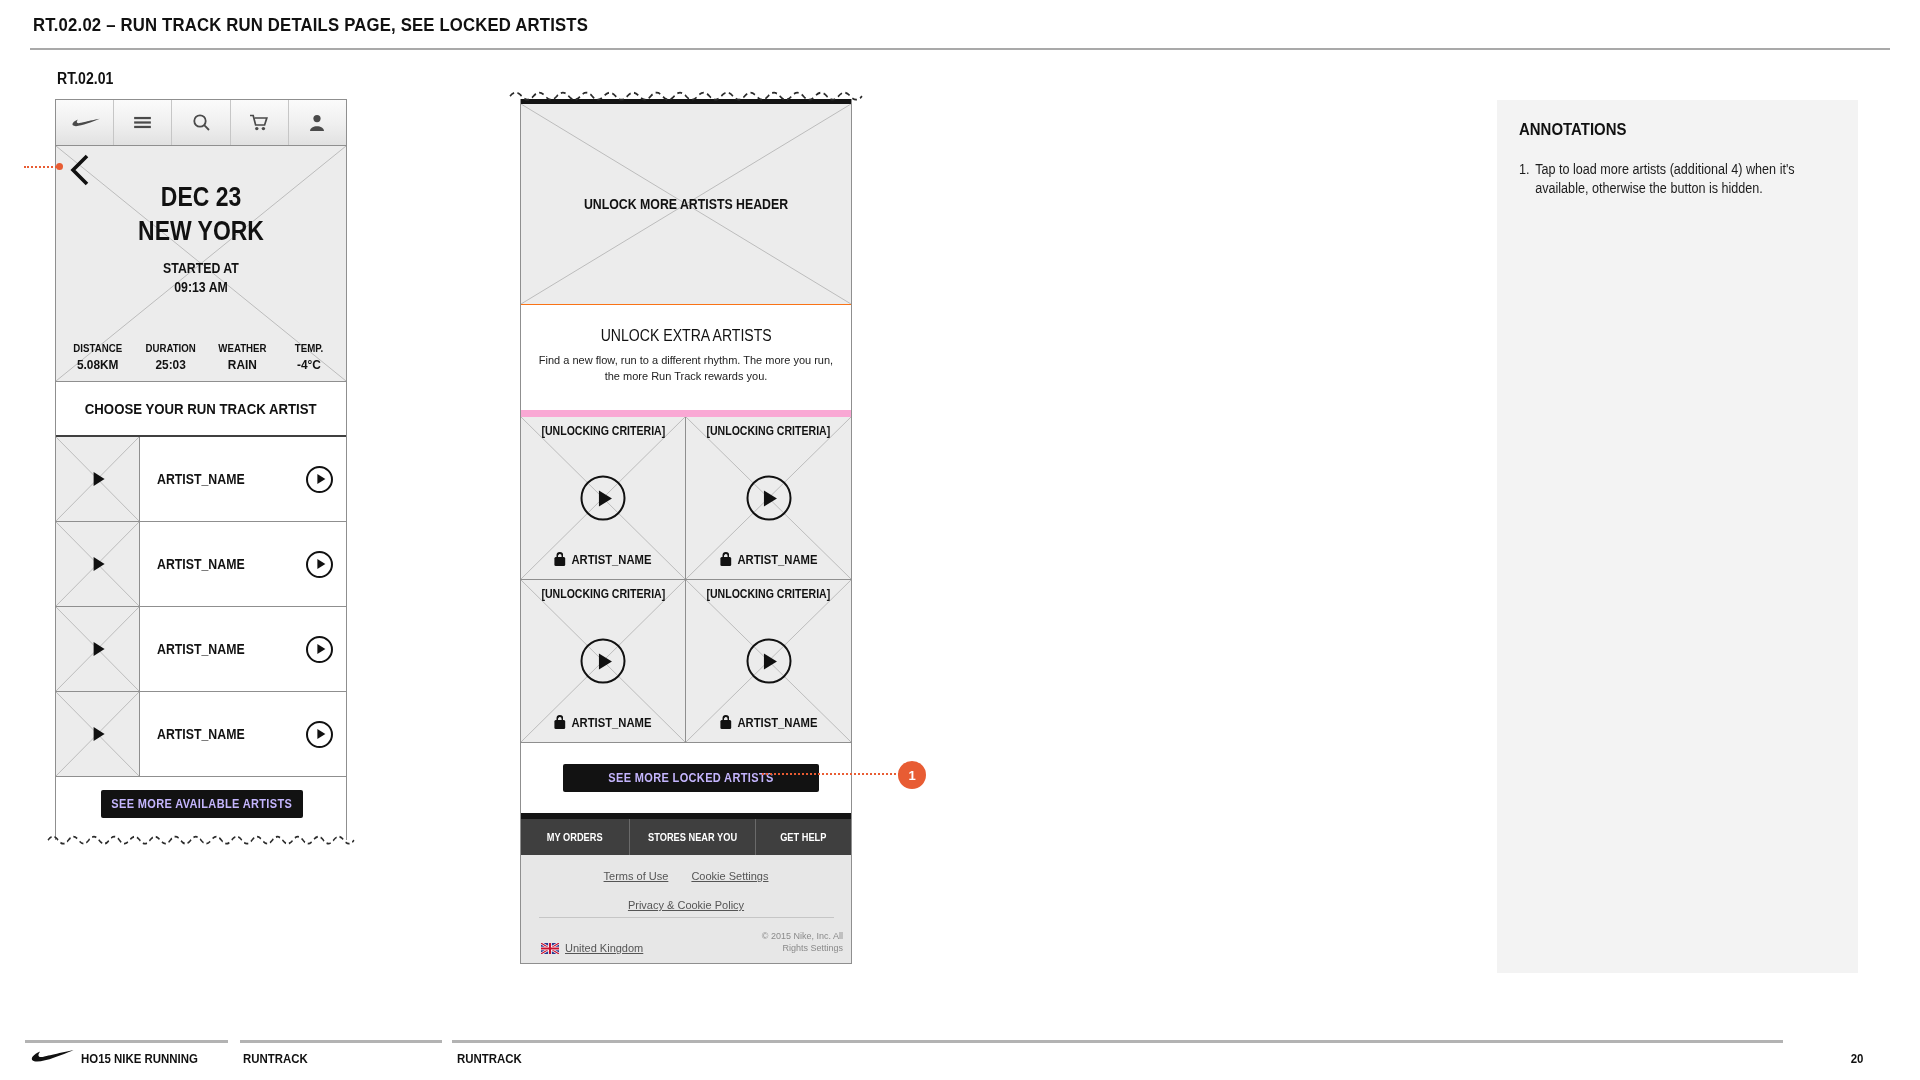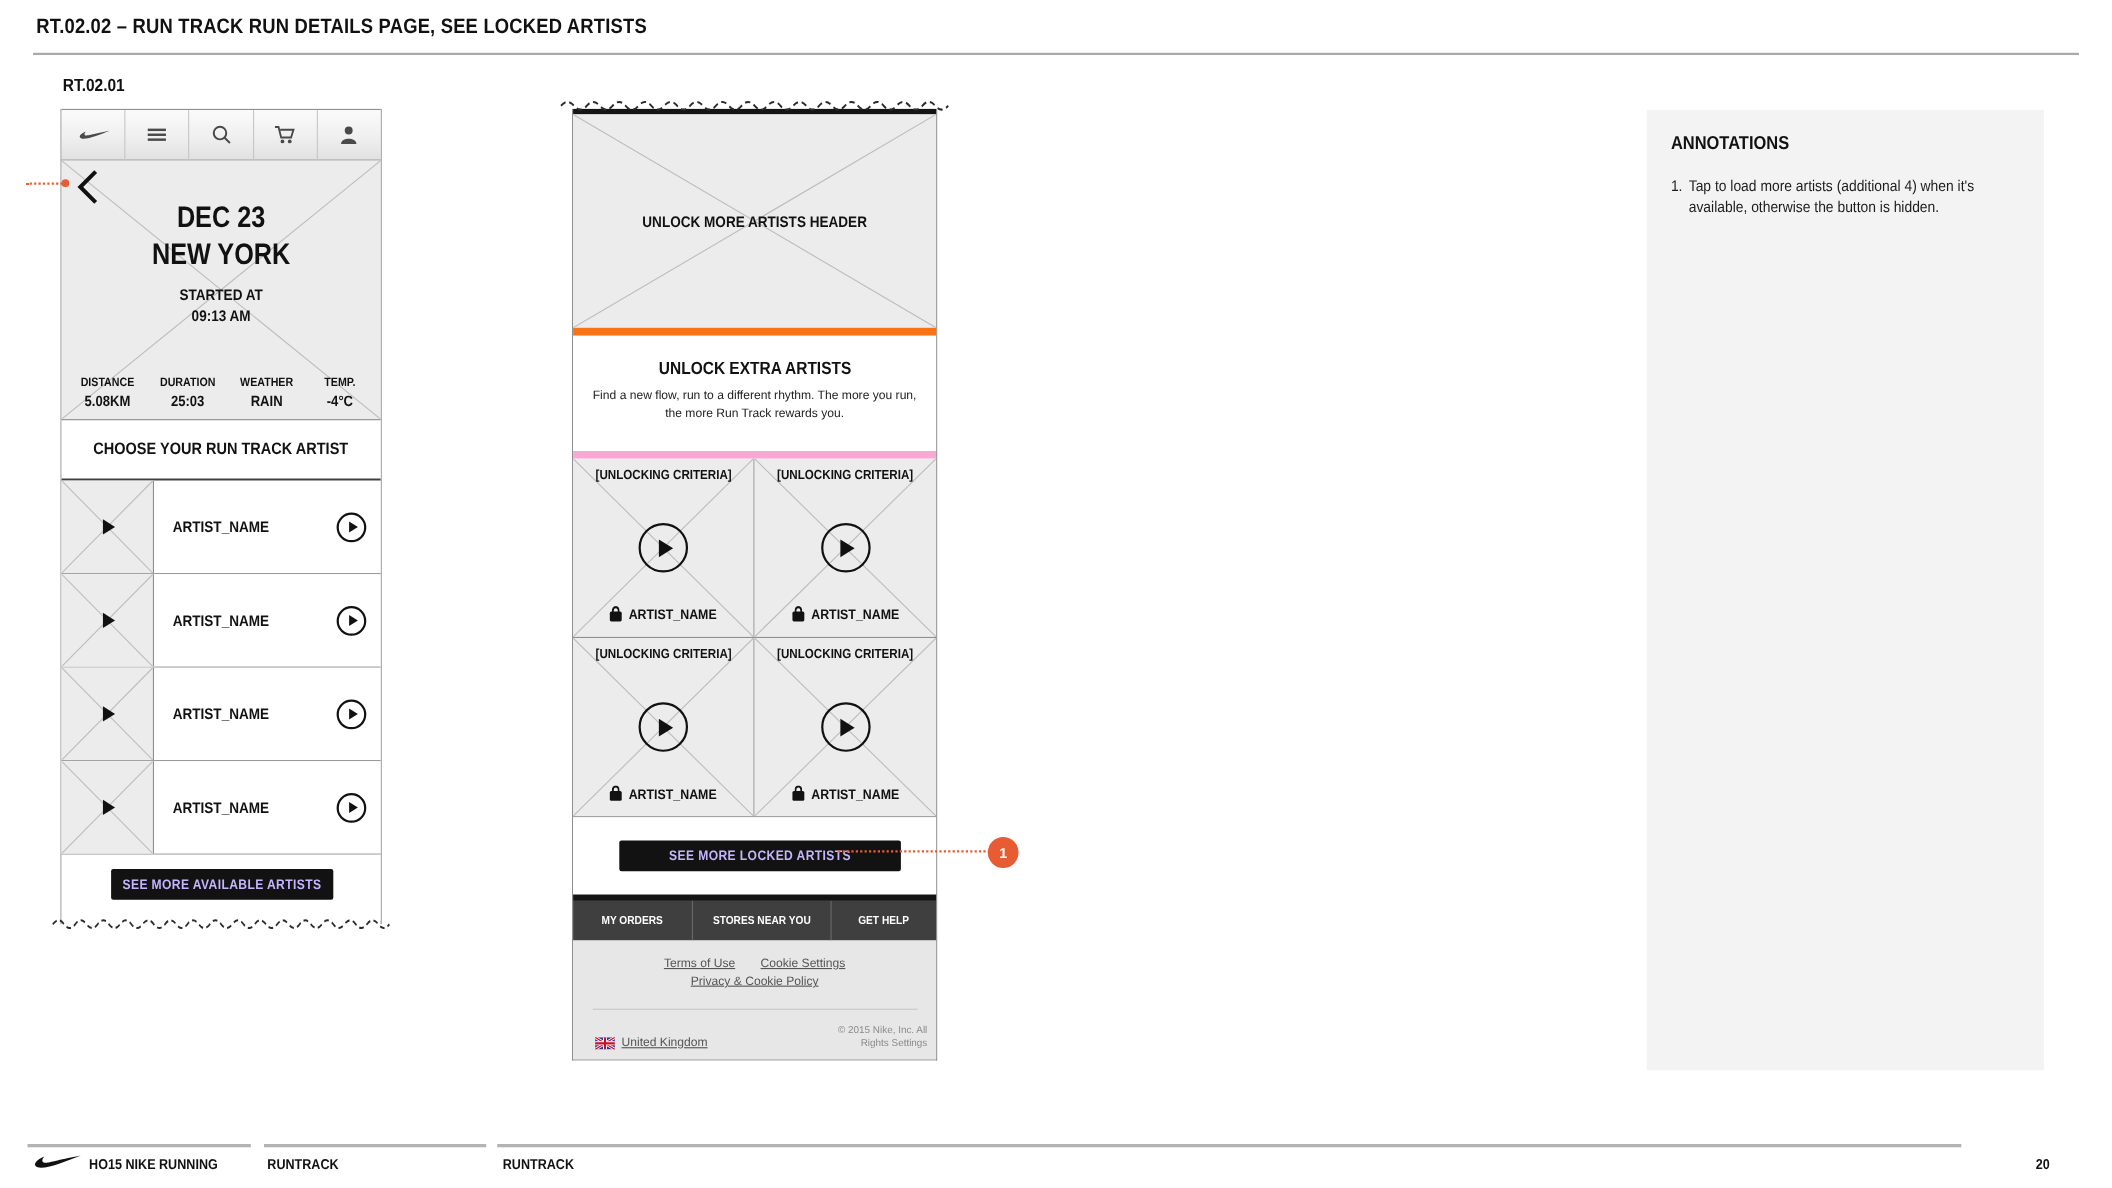--- a/index.html
+++ b/index.html
@@ -59,25 +59,25 @@
 
   
   .leader1{position:absolute;left:24px;top:166px;width:33px;border-top:2px dotted #e85c33}
   .dot1{position:absolute;left:56px;top:163px;width:7px;height:7px;border-radius:50%;background:#e85c33}
 
   
   .mphone{position:absolute;left:520px;top:88px;width:332px}
   .mp-body{margin-top:11px;border-left:1px solid #8f8f8f;border-right:1px solid #8f8f8f;
            border-bottom:1px solid #8f8f8f;box-sizing:border-box;background:#fff}
   .mp-topbar{height:5px;background:#141414}
-  .mp-header{position:relative;height:201px;background:#ececec;border-bottom:7px solid #f97316;
+  .mp-header{position:relative;height:201px;background:#ececec;border-bottom:1px solid #f97316;
              box-sizing:border-box;display:flex;align-items:center;justify-content:center;
              font-size:14px;font-weight:bold}
   .mp-intro{height:105px;background:#fff;text-align:center}
-  .intro-title{padding-top:22px;font-size:16px;font-weight:bold}
+  .intro-title{padding-top:22px;font-size:16px;font-weight:normal}
   .intro-body{margin:8px auto 0;width:300px;font-size:11px;line-height:1.45;color:#222}
   .mp-grid{display:grid;grid-template-columns:1fr 1fr;border-top:7px solid #f9a8d4}
   .tile{position:relative;height:163px;background:#ececec;border-bottom:1px solid #8f8f8f;
         box-sizing:border-box;overflow:hidden}
   .tile.colL{border-right:1px solid #8f8f8f}
   .crit{position:absolute;top:7px;left:0;right:0;text-align:center;font-size:12px;font-weight:bold}
   .pcirc2{position:absolute;left:50%;top:50%;transform:translate(-50%,-50%);width:45px;height:45px;
           border:2.5px solid #111;border-radius:50%;box-sizing:border-box;cursor:pointer}
   .pcirc2 .tri{position:absolute;left:50%;top:50%;transform:translate(-35%,-50%);width:0;height:0;
                border:8px solid transparent;border-left:13px solid #111;border-right:0}
@@ -90,21 +90,21 @@
   .mp-btnarea{position:relative;height:70px;background:#fff}
   .mp-btn{left:42px;top:21px;width:256px;height:28px}
   .mp-black{height:6px;background:#141414}
   .mp-nav{display:flex;height:36px;background:#3f3f3f}
   .mcell{display:flex;align-items:center;justify-content:center;color:#fff;font-size:10.5px;font-weight:bold;
          border-left:1px solid #6a6a6a;cursor:pointer}
   .mcell:first-child{border-left:none}
   .mc1{width:108px}.mc2{width:125px}.mc3{flex:1}
   .mp-footer{position:relative;height:108px;background:#e7e7e7;font-size:11px;color:#555}
   .lrow1{padding-top:15px;text-align:center}
-  .lrow2{margin-top:4px;text-align:center}
+  .lrow2{margin-top:17px;text-align:center}
   .mp-footer a{color:#555;text-decoration:underline;margin:0 10px;cursor:pointer}
   .fdiv{position:absolute;left:18px;right:17px;top:62px;height:1px;background:#c6c6c6}
   .frow{position:absolute;left:20px;right:8px;bottom:9px;display:flex;justify-content:space-between;align-items:flex-end}
   .country{display:inline-flex;align-items:center;gap:6px}
   .copy{font-size:9px;color:#8a8a8a;text-align:right;line-height:1.35}
 
   
   .leader2{position:absolute;left:762px;top:773px;width:138px;border-top:2px dotted #e85c33;z-index:5}
   .badge{position:absolute;left:898px;top:761px;width:28px;height:28px;border-radius:50%;background:#e85c33;
          color:#fff;display:flex;align-items:center;justify-content:center;font-size:13px;font-weight:bold;z-index:6}

